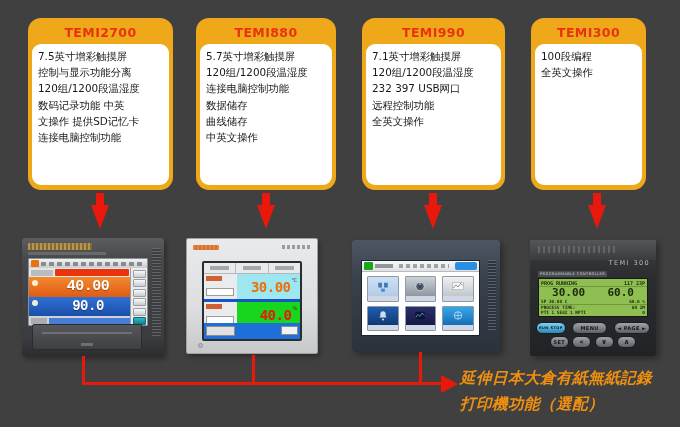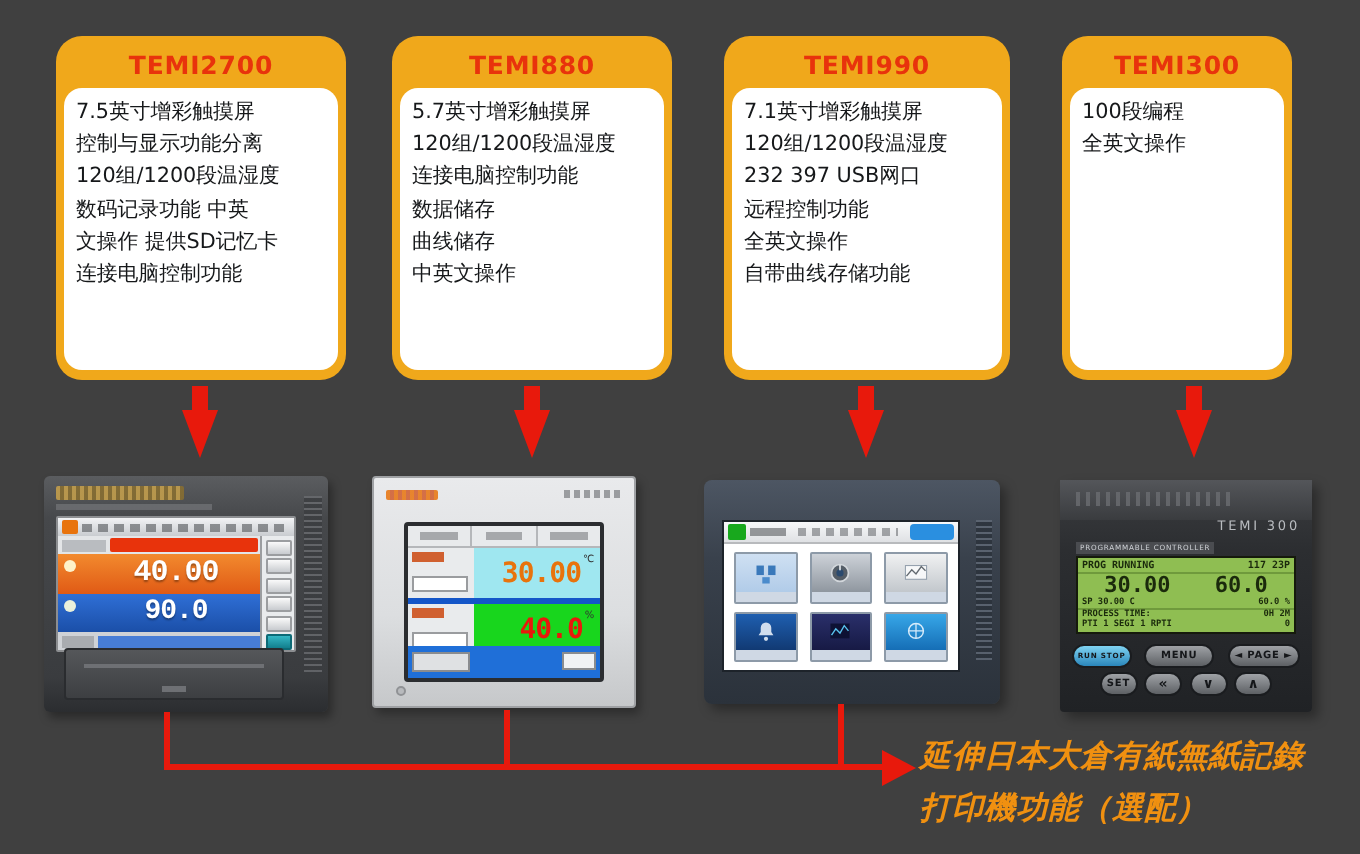--- a/index.html
+++ b/index.html
@@ -255,21 +255,20 @@
   </div>
 
   <div class="card" style="left:362px; top:18px; width:143px; height:172px;">
     <div class="card-title">TEMI990</div>
     <div class="card-body">
       <div class="card-line">7.1英寸增彩触摸屏</div>
       <div class="card-line">120组/1200段温湿度</div>
       <div class="card-line">232   397   USB网口</div>
       <div class="card-line">远程控制功能</div>
       <div class="card-line">全英文操作</div>
-      <div class="card-line">自带曲线存储功能</div>
     </div>
   </div>
 
   <div class="card" style="left:531px; top:18px; width:115px; height:172px;">
     <div class="card-title">TEMI300</div>
     <div class="card-body">
       <div class="card-line">100段编程</div>
       <div class="card-line">全英文操作</div>
     </div>
   </div>

